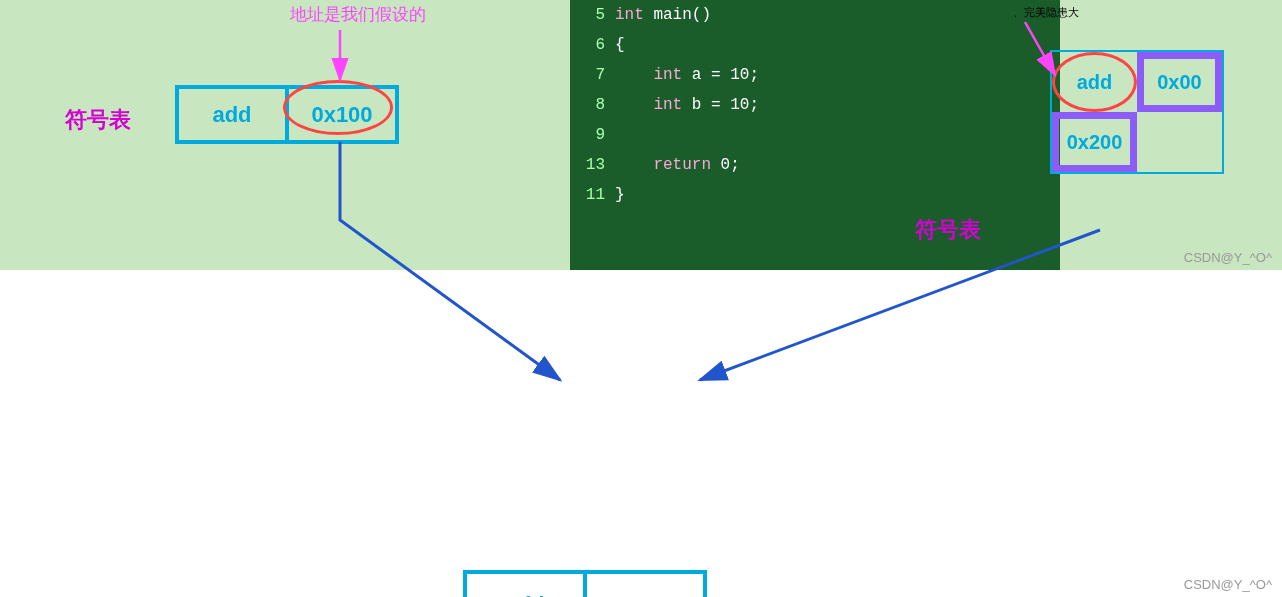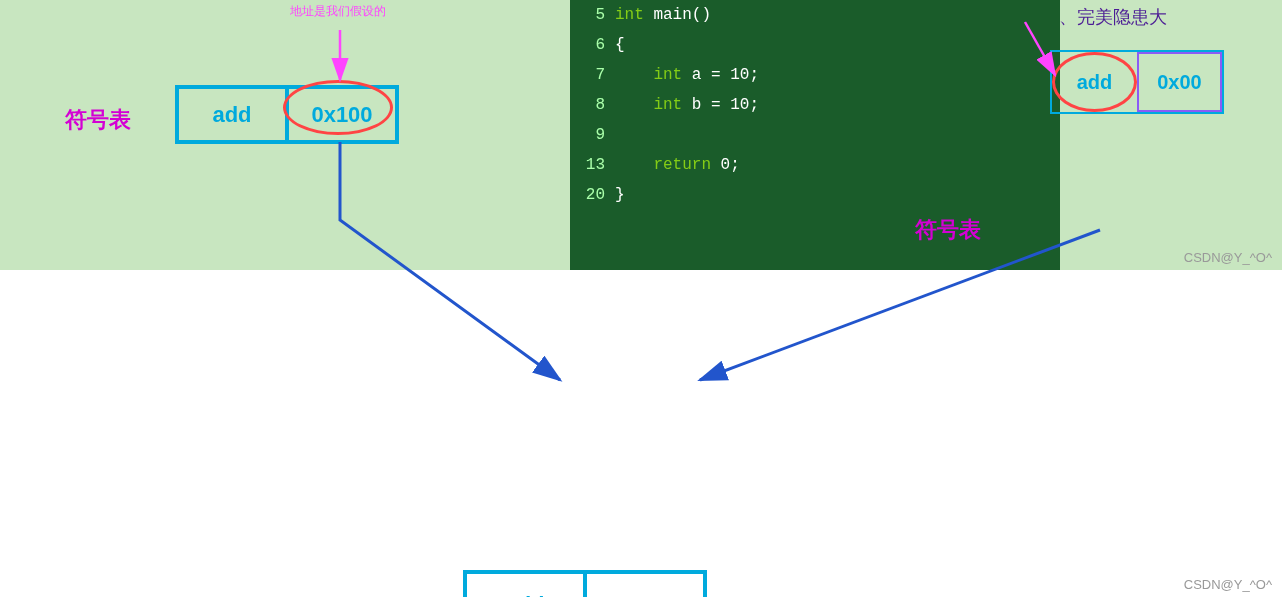--- a/index.html
+++ b/index.html
@@ -94,36 +94,36 @@
       padding-right: 10px;
       color: #aaffaa;
       font-size: 16px;
       flex-shrink: 0;
     }
     .line-content {
       color: #ffffff;
       font-size: 16px;
       white-space: pre;
     }
-    .kw { color: #84cc16; }
+    .kw { color: #f9a8d4; }
 
     
     .right-symbol-table {
       position: absolute;
       top: 50px;
       left: 1050px;
       border: 2px solid #00aadd;
     }
     .rst-row {
       display: flex;
     }
     .rst-cell {
       width: 85px;
       height: 60px;
-      border: 2px solid #8b5cf6;
+      border: 7px solid #8b5cf6;
       display: flex;
       align-items: center;
       justify-content: center;
       color: #00aadd;
       font-size: 20px;
       font-weight: bold;
       background: transparent;
     }
     .rst-cell.add-circle {
       border-radius: 50%;
@@ -189,31 +189,31 @@
       height: 597px;
       pointer-events: none;
     }
 
     
     .addr-label {
       position: absolute;
       top: 3px;
       left: 290px;
       color: #ff44ff;
-      font-size: 12px;
+      font-size: 17px;
       white-space: nowrap;
     }
 
     
     .right-annotation {
       position: absolute;
       top: 5px;
-      left: 1059px;
-      color: #4c1d95;
-      font-size: 18px;
+      left: 1013px;
+      color: #000000;
+      font-size: 11px;
       white-space: nowrap;
     }
   </style>
 </head>
 <body>
 
 <div class="top-section">
 
   <div class="symbol-table-label-left">符号表</div>
 
@@ -244,35 +244,36 @@
       <span class="line-content">    <span class="kw">int</span> b = 10;</span>
     </div>
     <div class="code-line">
       <span class="line-num">9</span>
     </div>
     <div class="code-line">
       <span class="line-num">13</span>
       <span class="line-content">    <span class="kw">return</span> 0;</span>
     </div>
     <div class="code-line">
-      <span class="line-num">20</span>
+      <span class="line-num">11</span>
       <span class="line-content">}</span>
     </div>
   </div>
 
   <div class="symbol-table-label-right">符号表</div>
 
   <div class="right-annotation">、完美隐患大</div>
 
   <div class="right-symbol-table">
     <div class="rst-row">
       <div class="rst-cell add-circle">add</div>
       <div class="rst-cell">0x00</div>
     </div>
     <div class="rst-row">
+      <div class="rst-cell">0x200</div>
     </div>
   </div>
 
   <div class="csdn-watermark-top">CSDN@Y_^O^</div>
 </div>
 
 <div class="bottom-section">
 
   <div class="bottom-symbol-table">
     <div class="bst-row">

